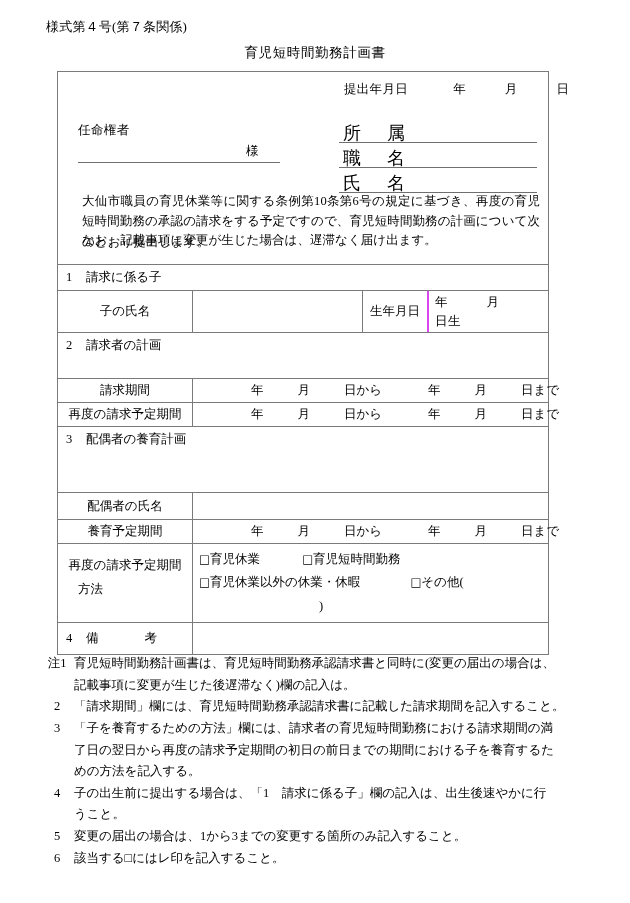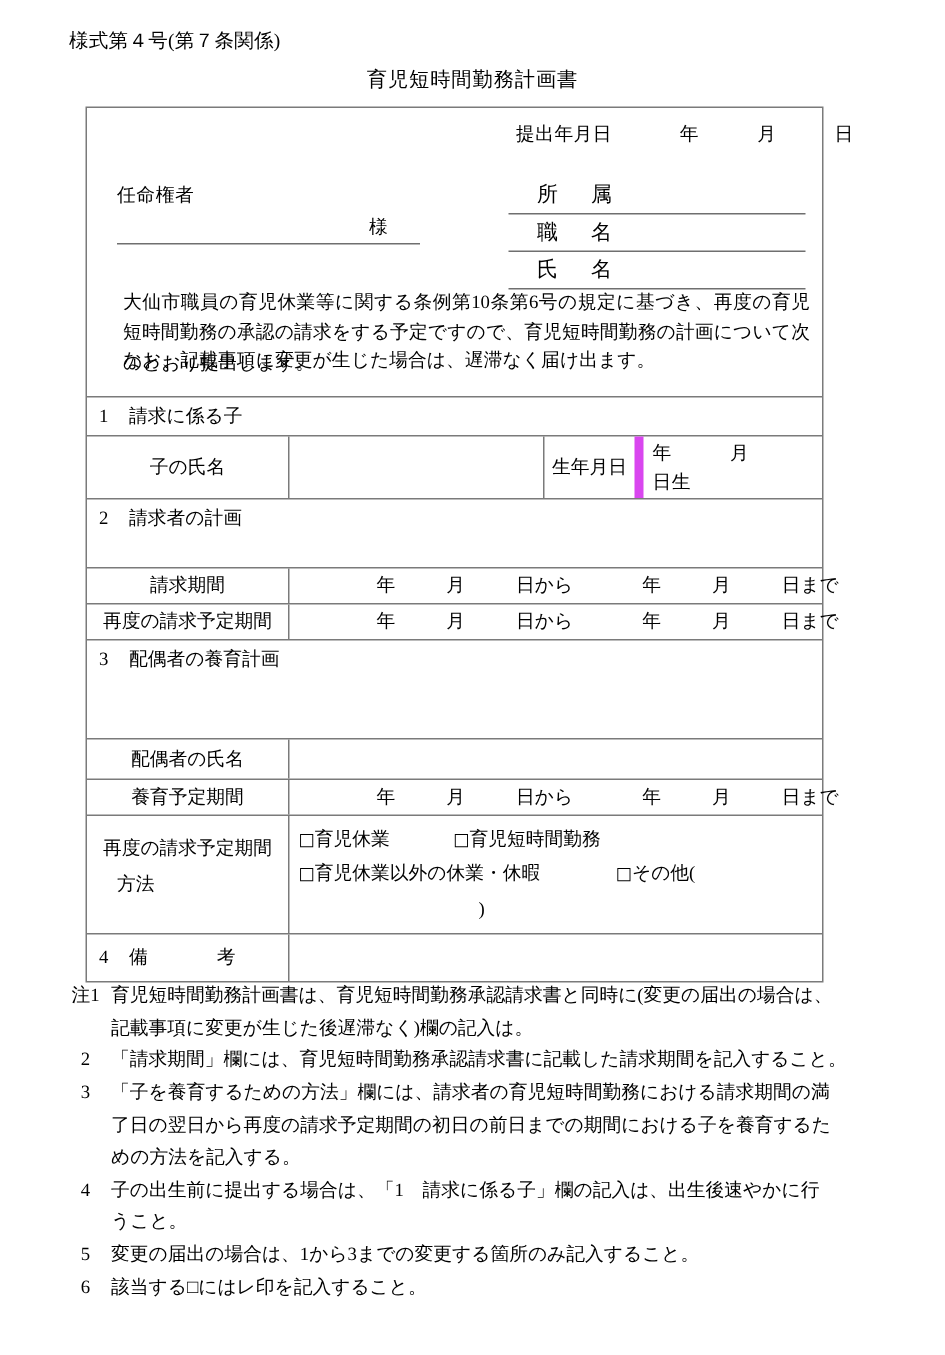--- a/index.html
+++ b/index.html
@@ -101,23 +101,23 @@
     left: 281px;
     width: 198px;
   }
   .rf-row {
     height: 24px;
     border-bottom: 1px solid #6f6f6f;
     position: relative;
   }
   .rf-row .rf-label {
     position: absolute;
-    left: 19px;
+    left: 4px;
     top: 2px;
-    font-size: 14px;
+    font-size: 18px;
     letter-spacing: 4px;
   }
 
   .para {
     position: absolute;
     left: 12px;
     right: 8px;
     font-size: 12.5px;
     line-height: 1.62;
     letter-spacing: 0.05px;
@@ -163,21 +163,21 @@
 
   
   .row-child .name-blank {
     width: 170px;
     flex: none;
     border-right: 1px solid #7a7a7a;
   }
   .row-child .bd-label {
     width: 66px;
     flex: none;
-    border-right: 6px solid #d946ef;
+    border-right: 2px solid #d946ef;
     display: flex;
     align-items: center;
     justify-content: center;
     padding: 2px 0;
   }
   .row-child .bd-value {
     flex: 1 1 auto;
     display: flex;
     align-items: center;
     justify-content: center;

